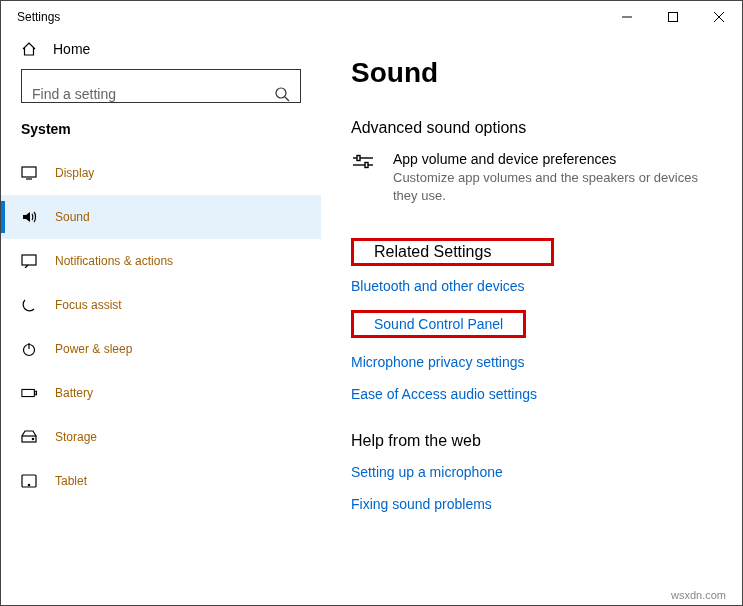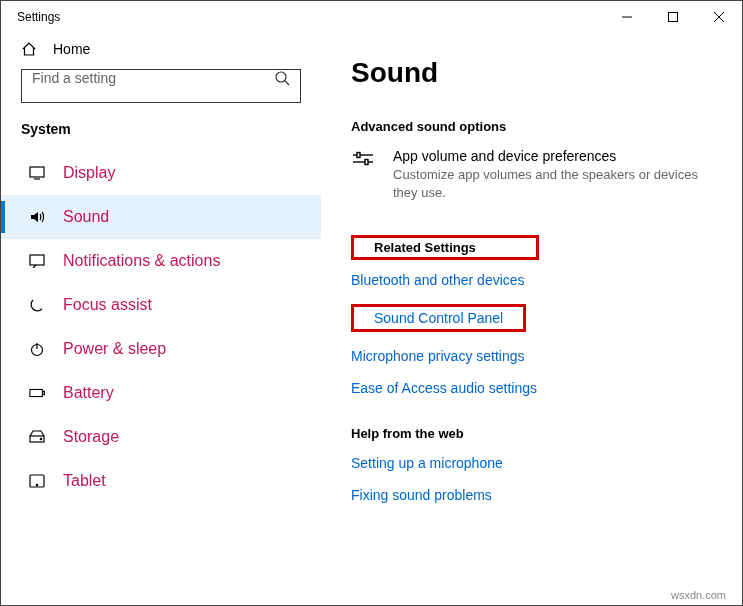--- a/index.html
+++ b/index.html
@@ -4,31 +4,31 @@
 <style>
   * { box-sizing: border-box; margin: 0; padding: 0; font-family: "Segoe UI", Arial, sans-serif; }
   body { background: #fff; width: 743px; height: 606px; overflow: hidden; border: 1px solid #444; position: relative; }
   .titlebar { height: 32px; display: flex; align-items: center; padding-left: 16px; font-size: 12px; color: #000; }
   .titlebar .wincontrols { margin-left: auto; display: flex; }
   .wincontrols div { width: 46px; height: 32px; display: flex; align-items: center; justify-content: center; font-size: 11px; color:#000; }
   .wincontrols svg { stroke:#000; fill:none; }
   .layout { display:flex; height: calc(100% - 32px); }
   .sidebar { width: 320px; padding: 0; display:flex; flex-direction:column; }
   .home-row { display:flex; align-items:flex-start; gap:16px; padding: 8px 20px 12px 20px; font-size: 14px; }
-  .searchbox { margin: 0 20px 18px 20px; border:1px solid #333; height:34px; display:flex; align-items:flex-start; padding:0 10px; color:#555; font-size:14px; }
+  .searchbox { margin: 0 20px 18px 20px; border:1px solid #333; height:34px; display:flex; align-items:flex-end; padding:0 10px; color:#555; font-size:14px; }
   .searchbox span:first-child { flex:1; color:#666; }
   .section-title { font-weight:600; padding:0 20px 14px 20px; font-size:14px; }
   .navlist { display:flex; flex-direction:column; }
-  .navitem { display:flex; align-items:center; gap:18px; height:44px; padding-left:28px; font-size:16px; color:#be185d; position:relative; }
+  .navitem { display:flex; align-items:center; gap:18px; height:44px; padding-left:20px; font-size:12px; color:#a16207; position:relative; }
   .navitem.active { background:#e5f1fb; }
   .navitem.active::before { content:""; position:absolute; left:0; top:6px; bottom:6px; width:4px; background:#0078d4; }
   .icon { width:16px; height:16px; display:flex; align-items:center; justify-content:center; }
   .content { flex:1; padding: 24px 20px 0 30px; overflow:hidden; }
   h1 { font-size:28px; font-weight:600; margin-bottom: 30px; }
-  h2 { font-size:13px; font-weight:700; margin-bottom:14px; }
+  h2 { font-size:16px; font-weight:400; margin-bottom:14px; }
   .advanced-row { display:flex; gap:18px; margin-bottom:34px; align-items:flex-start; }
   .advanced-row .txt .lead { font-size:14px; color:#000; margin-bottom:2px; }
   .advanced-row .txt .sub { font-size:13px; color:#666; max-width:340px; line-height:1.35; }
   .link { color:#0066cc; font-size:14px; margin-bottom:16px; display:block; }
   .redbox { border:3px solid #d40000; display:inline-block; padding:2px 20px; }
   .rel-heading-wrap { margin-bottom:12px; }
   .rel-heading-wrap h2 { margin-bottom:0; }
   .help-section { margin-top:30px; }
   .watermark { position:absolute; bottom:4px; right:16px; font-size:11px; color:#888; }
 </style>

